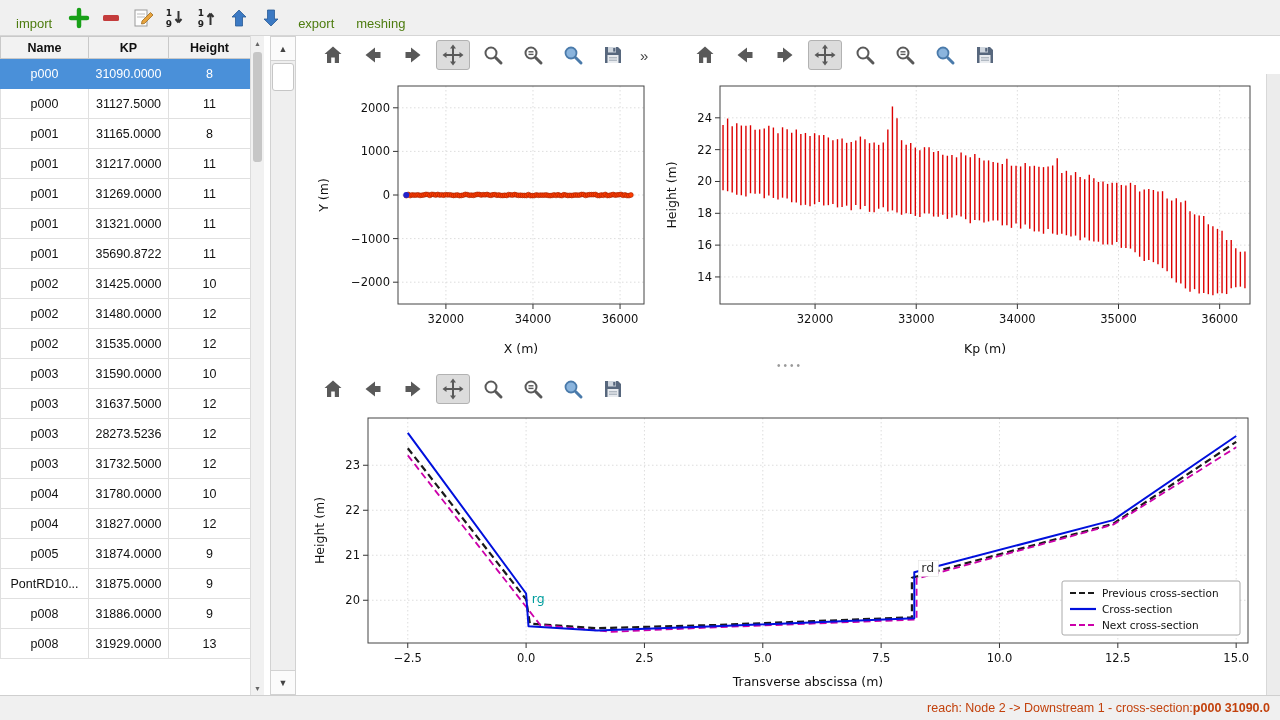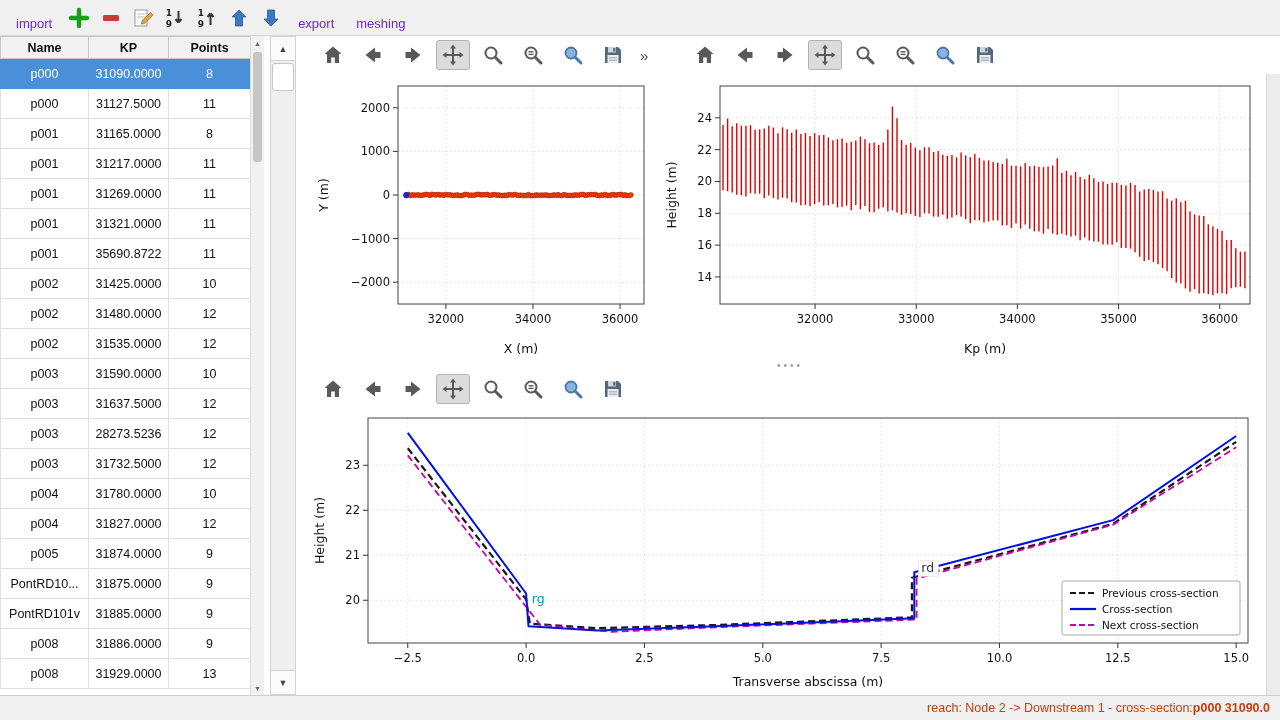--- a/index.html
+++ b/index.html
@@ -3,21 +3,21 @@
 <meta charset="utf-8">
 <style>
   * { margin:0; padding:0; box-sizing:border-box; }
   html,body { width:1280px; height:720px; overflow:hidden; background:#ffffff;
               font-family:"Liberation Sans", sans-serif; }
   .app { width:1280px; height:720px; display:flex; flex-direction:column; }
 
   
   .menubar { height:36px; background:#f0f0f0; border-bottom:1px solid #d6d6d6;
              display:flex; align-items:center; padding:0 6px; gap:2px; flex:0 0 36px; }
-  .menu-text { font-size:13px; color:#6d28d9; padding:6px 10px; cursor:default;margin-top:12px; }
+  .menu-text { font-size:13px; color:#4d7c0f; padding:6px 10px; cursor:default;margin-top:12px; }
   .menu-btn { width:30px; height:28px; display:flex; align-items:center; justify-content:center;
               background:transparent; border:none; }
 
   
   .content { flex:1 1 auto; display:flex; height:659px; }
 
   
   .left-panel { width:300px; flex:0 0 300px; display:flex; background:#ffffff; }
   .table-wrap { width:250px; flex:0 0 250px; overflow:hidden; }
   table.cs-table { border-collapse:collapse; width:250px; table-layout:fixed; }
@@ -132,21 +132,21 @@
         <table class="cs-table">
           <colgroup>
               <col class="col-name">
               <col class="col-kp">
               <col class="col-points">
             </colgroup>
           <thead>
             <tr>
               <th>Name</th>
               <th>KP</th>
-              <th>Points</th>
+              <th>Height</th>
             </tr>
           </thead>
           <tbody id="table-body">
               <tr class="selected">
                 <td>p000</td>
                 <td>31090.0000</td>
                 <td>8</td>
               </tr>
               <tr>
                 <td>p000</td>
@@ -224,25 +224,20 @@
                 <td>12</td>
               </tr>
               <tr>
                 <td>p005</td>
                 <td>31874.0000</td>
                 <td>9</td>
               </tr>
               <tr>
                 <td>PontRD10...</td>
                 <td>31875.0000</td>
-                <td>9</td>
-              </tr>
-              <tr>
-                <td>PontRD101v</td>
-                <td>31885.0000</td>
                 <td>9</td>
               </tr>
               <tr>
                 <td>p008</td>
                 <td>31886.0000</td>
                 <td>9</td>
               </tr>
               <tr>
                 <td>p008</td>
                 <td>31929.0000</td>

